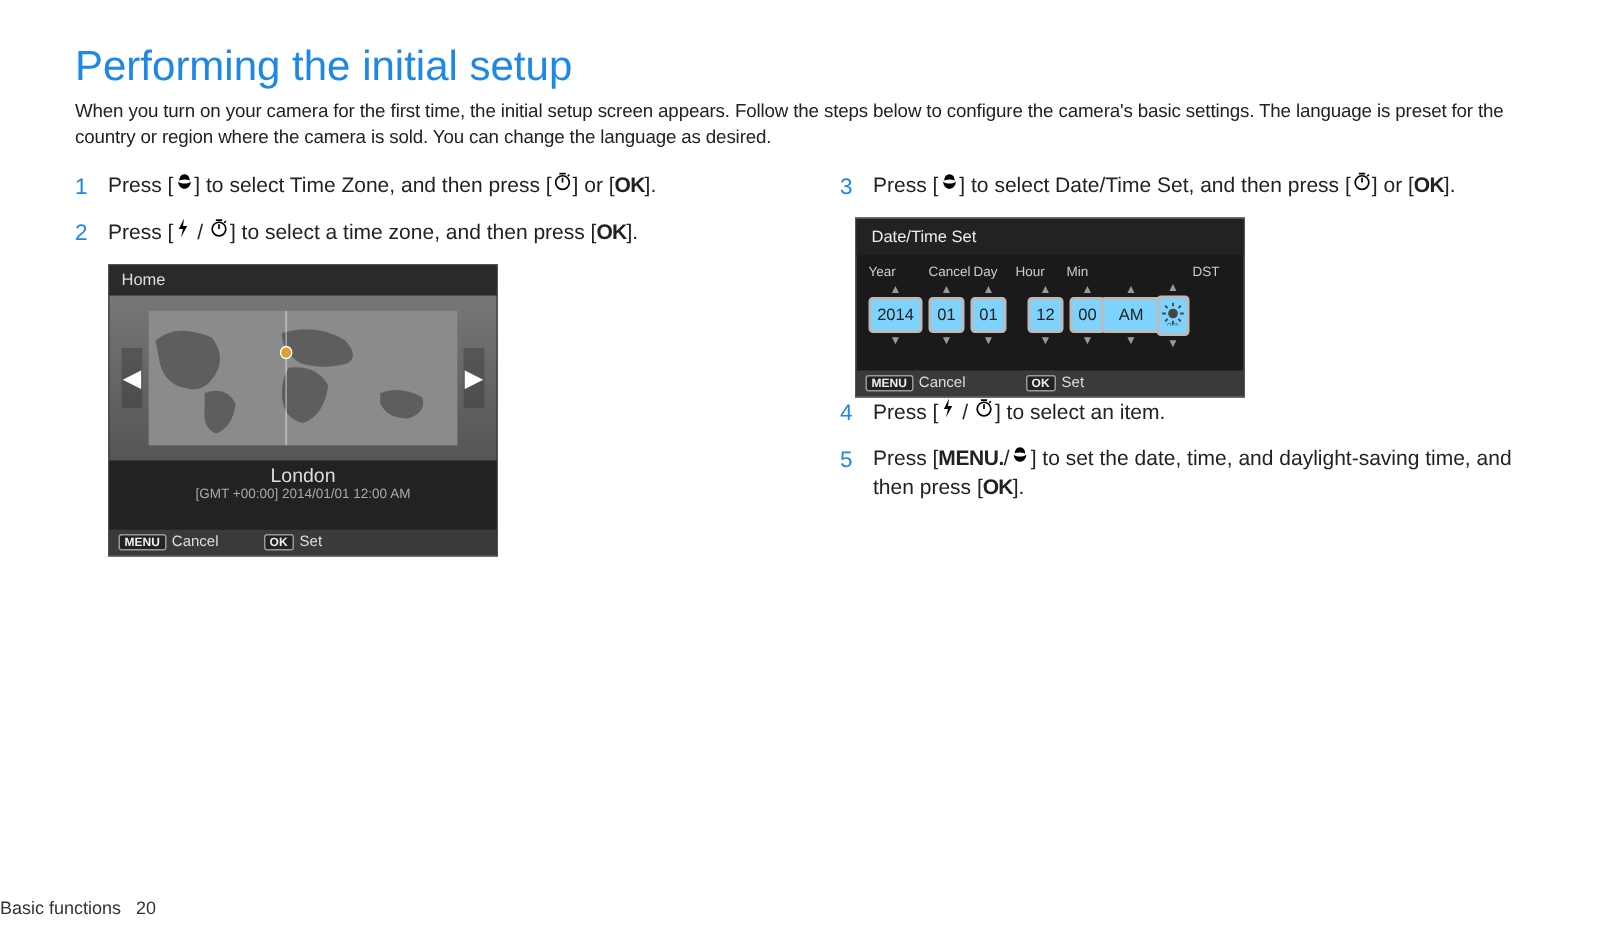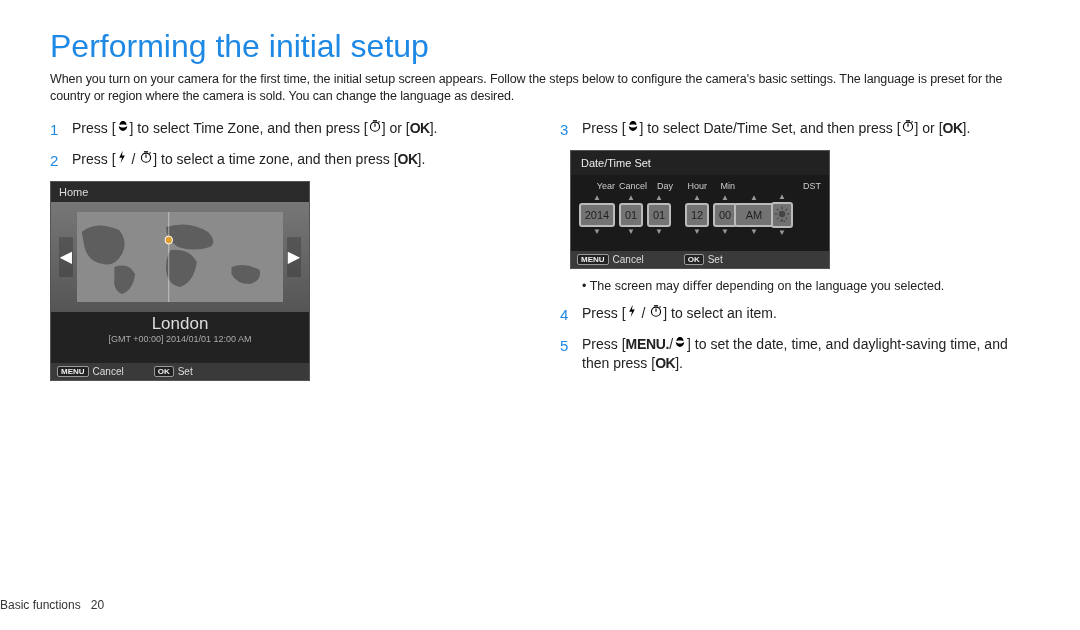--- a/index.html
+++ b/index.html
@@ -8,21 +8,21 @@
     width: 1080px;
     height: 630px;
     font-family: Arial, Helvetica, sans-serif;
     font-size: 13px;
     color: #222;
     padding: 28px 50px 0 50px;
     position: relative;
   }
   .title {
     color: #1E88E5;
-    font-size: 32px;
+    font-size: 28px;
     font-weight: 400;
     margin-bottom: 6px;
   }
   .intro {
     font-size: 12.5px;
     line-height: 1.35;
     margin-bottom: 14px;
     letter-spacing: -0.1px;
   }
   .cols {
@@ -32,20 +32,21 @@
   .col { flex: 1; }
   .step { display: flex; gap: 8px; margin-bottom: 10px; line-height: 1.4; font-size: 14px; }
   .step-num { color: #1E88E5; font-size: 15px; font-weight: 400; width: 14px; flex-shrink: 0; }
   .icon-bracket { display:inline-flex; align-items:center; }
   .icon-svg { display:inline-block; vertical-align:-3px; }
   .ok { font-weight: bold; letter-spacing: -0.5px; font-family: Arial, sans-serif; }
   .disp { font-weight: bold; letter-spacing: -0.3px; font-family: Arial, sans-serif; }
 
   
   .tz-shot {
+    margin-left: 22px;
     width: 260px;
     border: 1px solid #555;
     background: #111;
     color: #fff;
     font-size: 11px;
   }
   .tz-header {
     background: #2a2a2a;
     color: #ddd;
     padding: 4px 8px;
@@ -73,21 +74,21 @@
     margin: 0 4px;
     background: #7a7a7a;
     position: relative;
     overflow: hidden;
   }
   .tz-globe svg { width:100%; height:100%; }
   .tz-city {
     text-align: center;
     background: #222;
     color: #ddd;
-    font-size: 17px;
+    font-size: 13px;
     padding-top: 2px;
   }
   .tz-gmt {
     text-align: center;
     background: #222;
     color: #aaa;
     font-size: 9px;
     padding-bottom: 19px;
   }
   .tz-footer {
@@ -115,24 +116,24 @@
     margin-left: 10px;
     width: 260px;
     border: 1px solid #555;
     background: #1a1a1a;
     color: #eee;
     font-size: 10px;
   }
   .dt-title { padding: 6px 10px; font-size: 11px; background:#222; }
   .dt-body { padding: 6px 8px 14px 8px; }
   .dt-labels { display:flex; gap:4px; font-size:9px; color:#ccc; margin-bottom:2px; }
-  .dt-labels span { text-align:right; }
+  .dt-labels span { text-align:left; }
   .dt-row { display:flex; gap:4px; align-items:center; }
   .dt-cell {
-    background: #737373;
+    background: #7dd3fc;
     color: #222;
     border: 2px solid #bbb;
     border-radius: 3px;
     text-align: center;
     font-size: 11px;
     padding: 4px 0;
   }
   .dt-col { display:flex; flex-direction:column; align-items:center; gap:1px; }
   .dt-chev { color:#999; font-size:8px; line-height:1; }
   .dt-footer {
@@ -318,24 +319,20 @@
       </div>
       <div class="dt-footer">
         <span class="badge">MENU</span>
         <span>Cancel</span>
         <span style="flex:0 0 40px"></span>
         <span class="badge">OK</span>
         <span>Set</span>
       </div>
     </div>
 
-    <div class="note">
-      <span>•</span>
-      <span>The screen may diﬀer depending on the language you selected.</span>
-    </div>
 
     <div class="step">
       <div class="step-num">4</div>
       <div>
         <span>Press [</span><span class="icon-bracket">
             <svg class="icon-svg" width="12" height="14" viewBox="0 0 14 20">
               <path d="M8 1 L3 11 L7 11 L5 19 L11 8 L7 8 Z" fill="#000"></path>
             </svg>
           </span><span> / </span><span class="icon-bracket">
             <svg class="icon-svg" width="14" height="14" viewBox="0 0 20 20">

